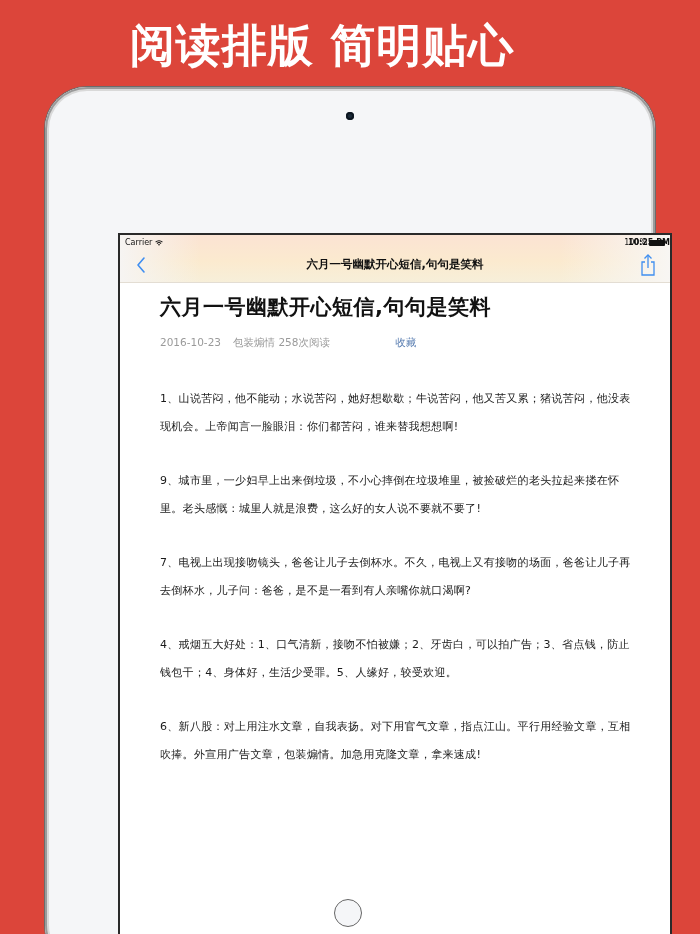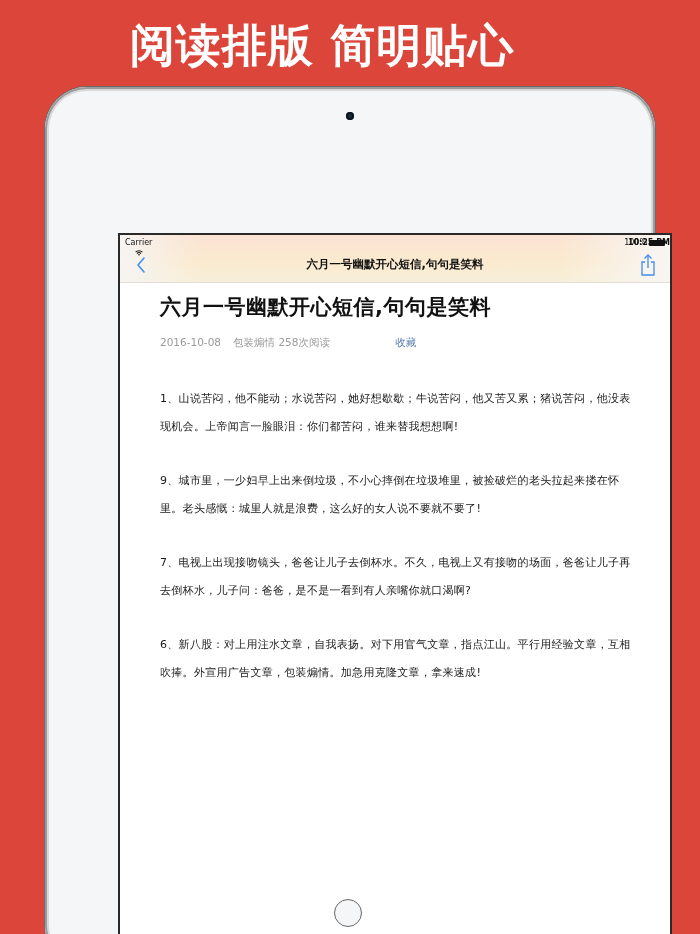--- a/index.html
+++ b/index.html
@@ -46,21 +46,21 @@
       background: linear-gradient(90deg, #f6f4f2 0%, rgba(246,244,242,0) 100%);
     }
     .topbar::after {
       content: ""; position: absolute; right: 0; top: 0; width: 110px; height: 100%;
       background: linear-gradient(270deg, #f8f6f3 0%, rgba(248,246,243,0) 100%);
     }
     .status-bar {
       position: absolute; left: 0; top: 0; width: 100%; height: 14px;
       font-size: 8px; color: #111; z-index: 2;
     }
-    .carrier { position: absolute; left: 5px; top: 3px; display: flex; align-items: center; gap: 3px; flex-direction: column; }
+    .carrier { position: absolute; left: 5px; top: 3px; display: flex; align-items: center; gap: 3px; }
     .clock { position: absolute; left: 0; right: 0; top: 3px; text-align: right; font-weight: bold; }
     .battery-wrap { position: absolute; right: 5px; top: 3px; display: flex; align-items: center; gap: 2px; }
     .battery {
       width: 16px; height: 6px; background: #111; border-radius: 1px; position: relative;
     }
     .battery::after {
       content: ""; position: absolute; right: -2px; top: 2px; width: 1px; height: 2px; background: #111;
     }
     .navbar {
       position: absolute; left: 0; top: 14px; width: 100%; height: 33px; z-index: 2;
@@ -132,27 +132,28 @@
             <path d="M10 15 V2" stroke="#3f8ef0" stroke-width="1.3"></path>
             <path d="M6.5 5.5 L10 2 L13.5 5.5" stroke="#3f8ef0" stroke-width="1.3" fill="none"></path>
           </svg>
         </div>
       </div>
     </div>
 
     <div class="content">
       <h1 class="article-title">六月一号幽默开心短信,句句是笑料</h1>
       <div class="meta">
-        <span>2016-10-08</span><span class="sep"></span><span>包装煽情</span>
+        <span>2016-10-23</span><span class="sep"></span><span>包装煽情</span>
         <span>258次阅读</span>
         <span class="fav">收藏</span>
       </div>
       <div class="body-text">
         <p class="para">1、山说苦闷，他不能动；水说苦闷，她好想歇歇；牛说苦闷，他又苦又累；猪说苦闷，他没表现机会。上帝闻言一脸眼泪：你们都苦闷，谁来替我想想啊!</p>
         <p class="para">9、城市里，一少妇早上出来倒垃圾，不小心摔倒在垃圾堆里，被捡破烂的老头拉起来搂在怀里。老头感慨：城里人就是浪费，这么好的女人说不要就不要了!</p>
         <p class="para">7、电视上出现接吻镜头，爸爸让儿子去倒杯水。不久，电视上又有接吻的场面，爸爸让儿子再去倒杯水，儿子问：爸爸，是不是一看到有人亲嘴你就口渴啊?</p>
+        <p class="para">4、戒烟五大好处：1、口气清新，接吻不怕被嫌；2、牙齿白，可以拍广告；3、省点钱，防止钱包干；4、身体好，生活少受罪。5、人缘好，较受欢迎。</p>
         <p class="para">6、新八股：对上用注水文章，自我表扬。对下用官气文章，指点江山。平行用经验文章，互相吹捧。外宣用广告文章，包装煽情。加急用克隆文章，拿来速成!</p>
       </div>
     </div>
   </div>
 
   <div class="home-button"></div>
 </div>
 
 </body></html>

